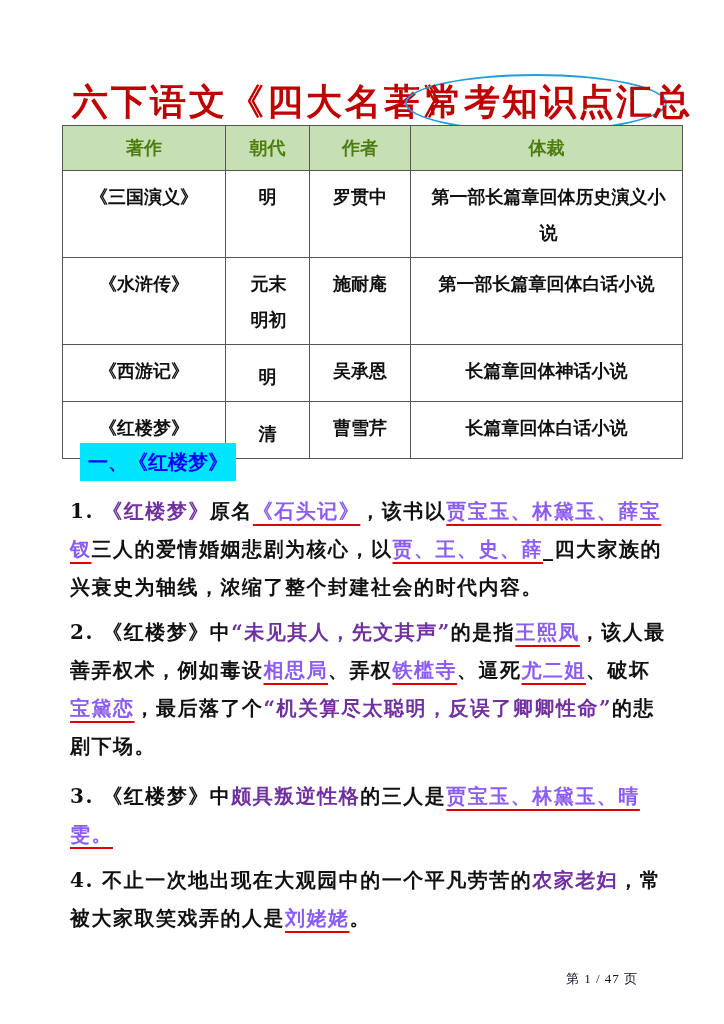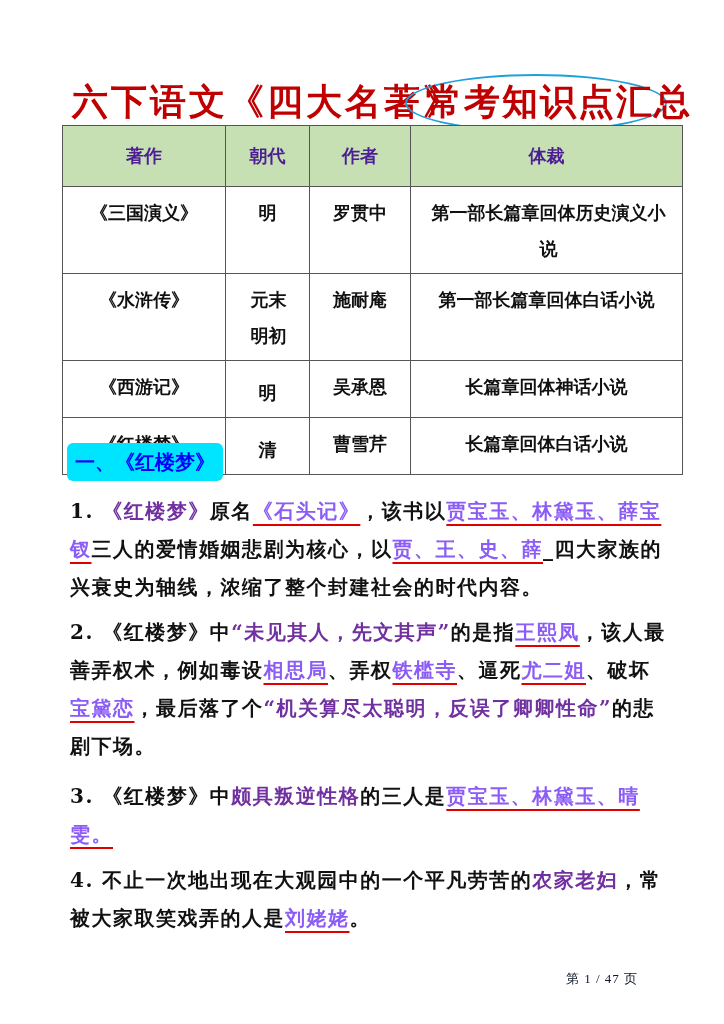--- a/index.html
+++ b/index.html
@@ -10,26 +10,26 @@
                 color:#c00000; letter-spacing:3px; white-space:nowrap; }
   .title-right { position:absolute; left:414px; top:4px; font-size:36px; font-weight:bold;
                  color:#c00000; letter-spacing:2px; white-space:nowrap;margin-left:12px; }
   .ellipse { position:absolute; left:405px; top:0px; width:262px; height:58px;
              border:2px solid #1fa0d8; border-radius:50%; box-sizing:border-box; }
 
   table.works { position:absolute; left:62px; top:125px; width:621px; border-collapse:collapse;
                 font-size:18px; font-weight:bold; }
   table.works th, table.works td { border:1.5px solid #555; text-align:center; vertical-align:top;
                 padding:8px 4px 6px 4px; line-height:36px; }
-  table.works th { background:#c6e0b4; color:#4c1d95; height:32px; vertical-align:middle; line-height:30px; padding:14px 4px; }
+  table.works th { background:#c6e0b4; color:#4d7c0f; height:32px; vertical-align:middle; line-height:30px; padding:6px 4px; }
   .c1 { width:154px; } .c2 { width:75px;font-family:Liberation Serif, serif; } .c3 { width:92px; }
   td.dyn { padding-top:20px; }
 
-  .section { position:absolute; left:67px; top:443px; background:#00e5ff; color:#0000ff;
-             font-size:20px; font-weight:bold; padding:6px 8px; line-height:26px;border-radius:6px; }
+  .section { position:absolute; left:80px; top:443px; background:#00e5ff; color:#0000ff;
+             font-size:20px; font-weight:bold; padding:6px 8px; line-height:26px; }
 
   .para { position:absolute; left:70px; width:600px; font-size:20px; font-weight:bold;
           line-height:38px; letter-spacing:1.5px; }
   .p1 { top:492px; } .p2 { top:613px; } .p3 { top:777px; } .p4 { top:861px; }
   .purple { color:#7030a0; }
   .u { color:#8b5cf6; text-decoration:underline; text-decoration-color:#e00000; text-decoration-thickness:2px; text-underline-offset:6px; }
   .footer { position:absolute; left:566px; top:970px; font-size:13px; color:#0f172a;
             font-family:"Liberation Serif", serif; letter-spacing:1px; }
 </style>
 </head>

